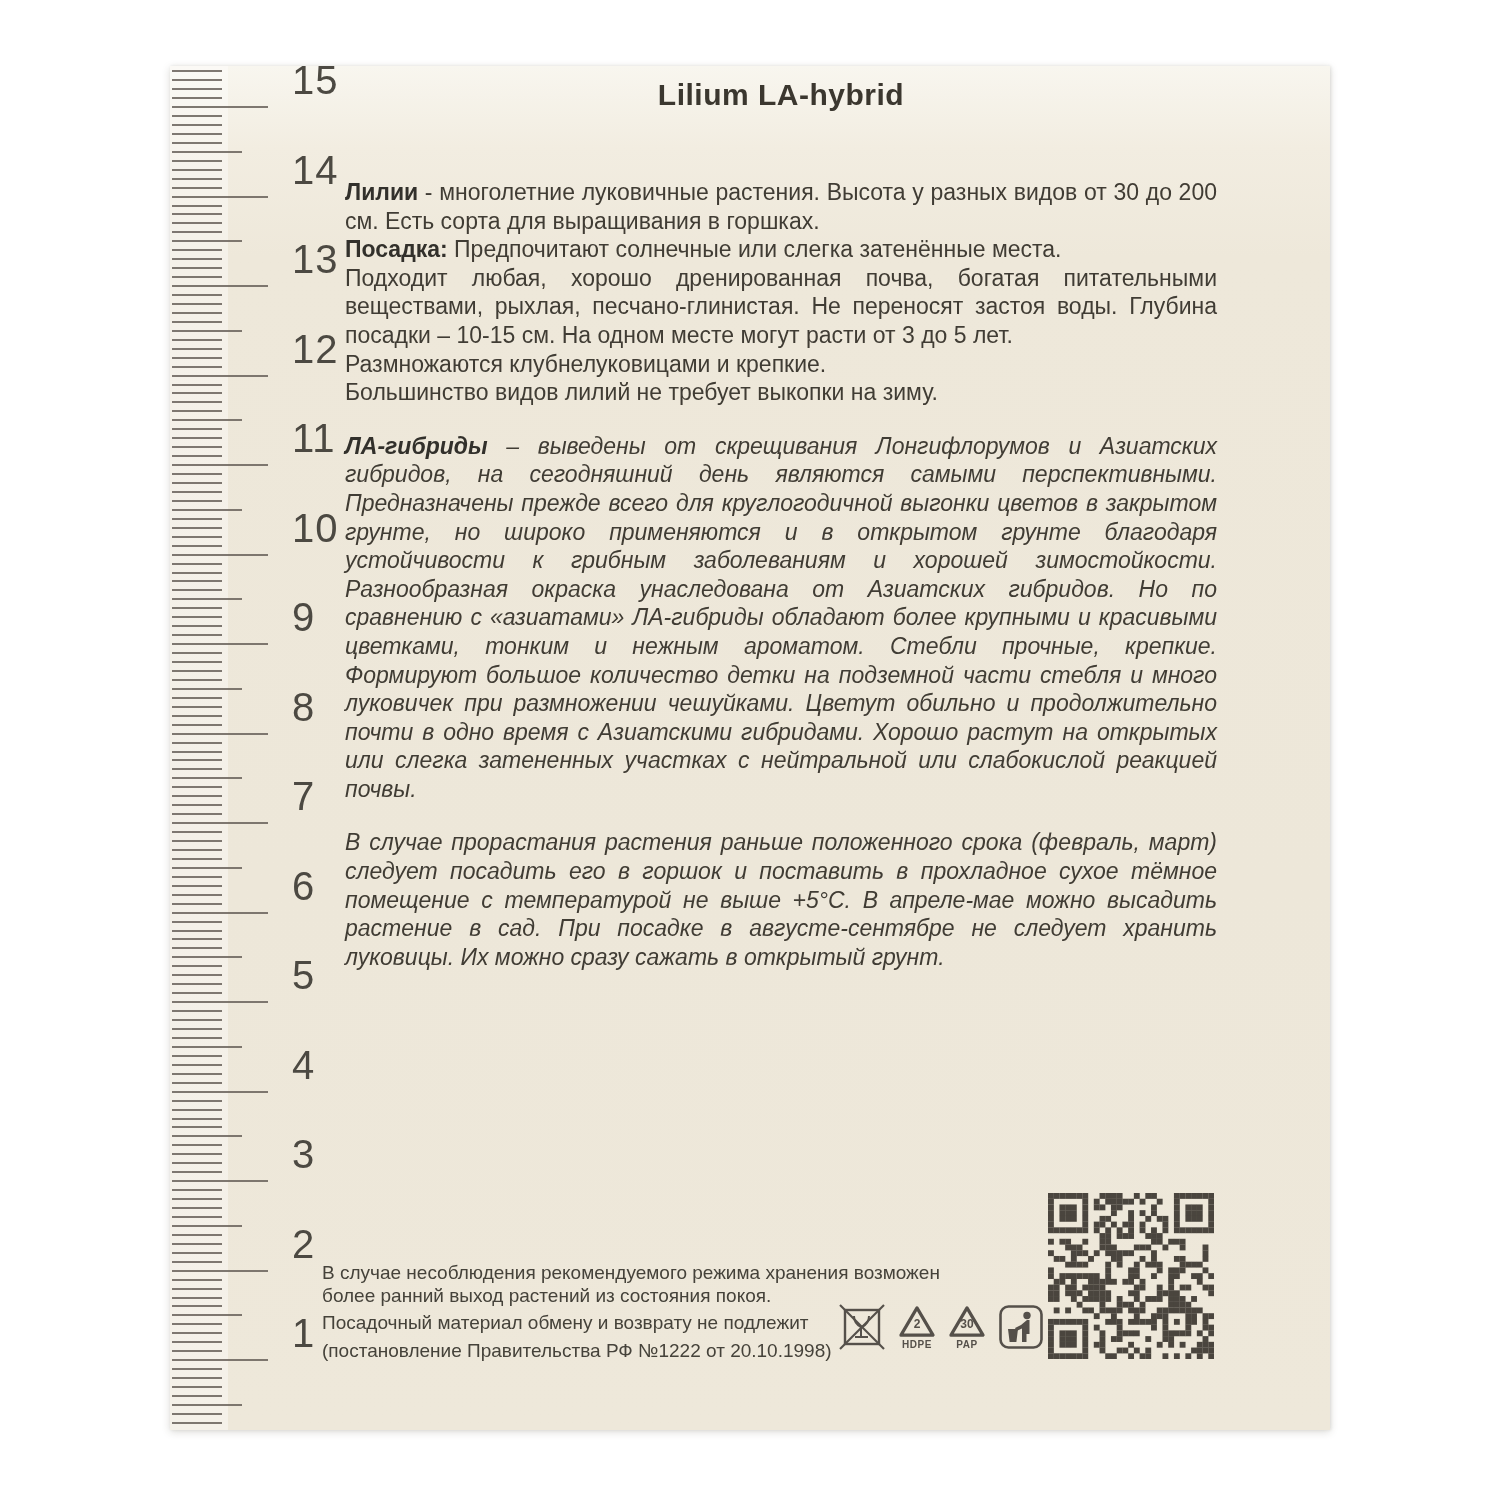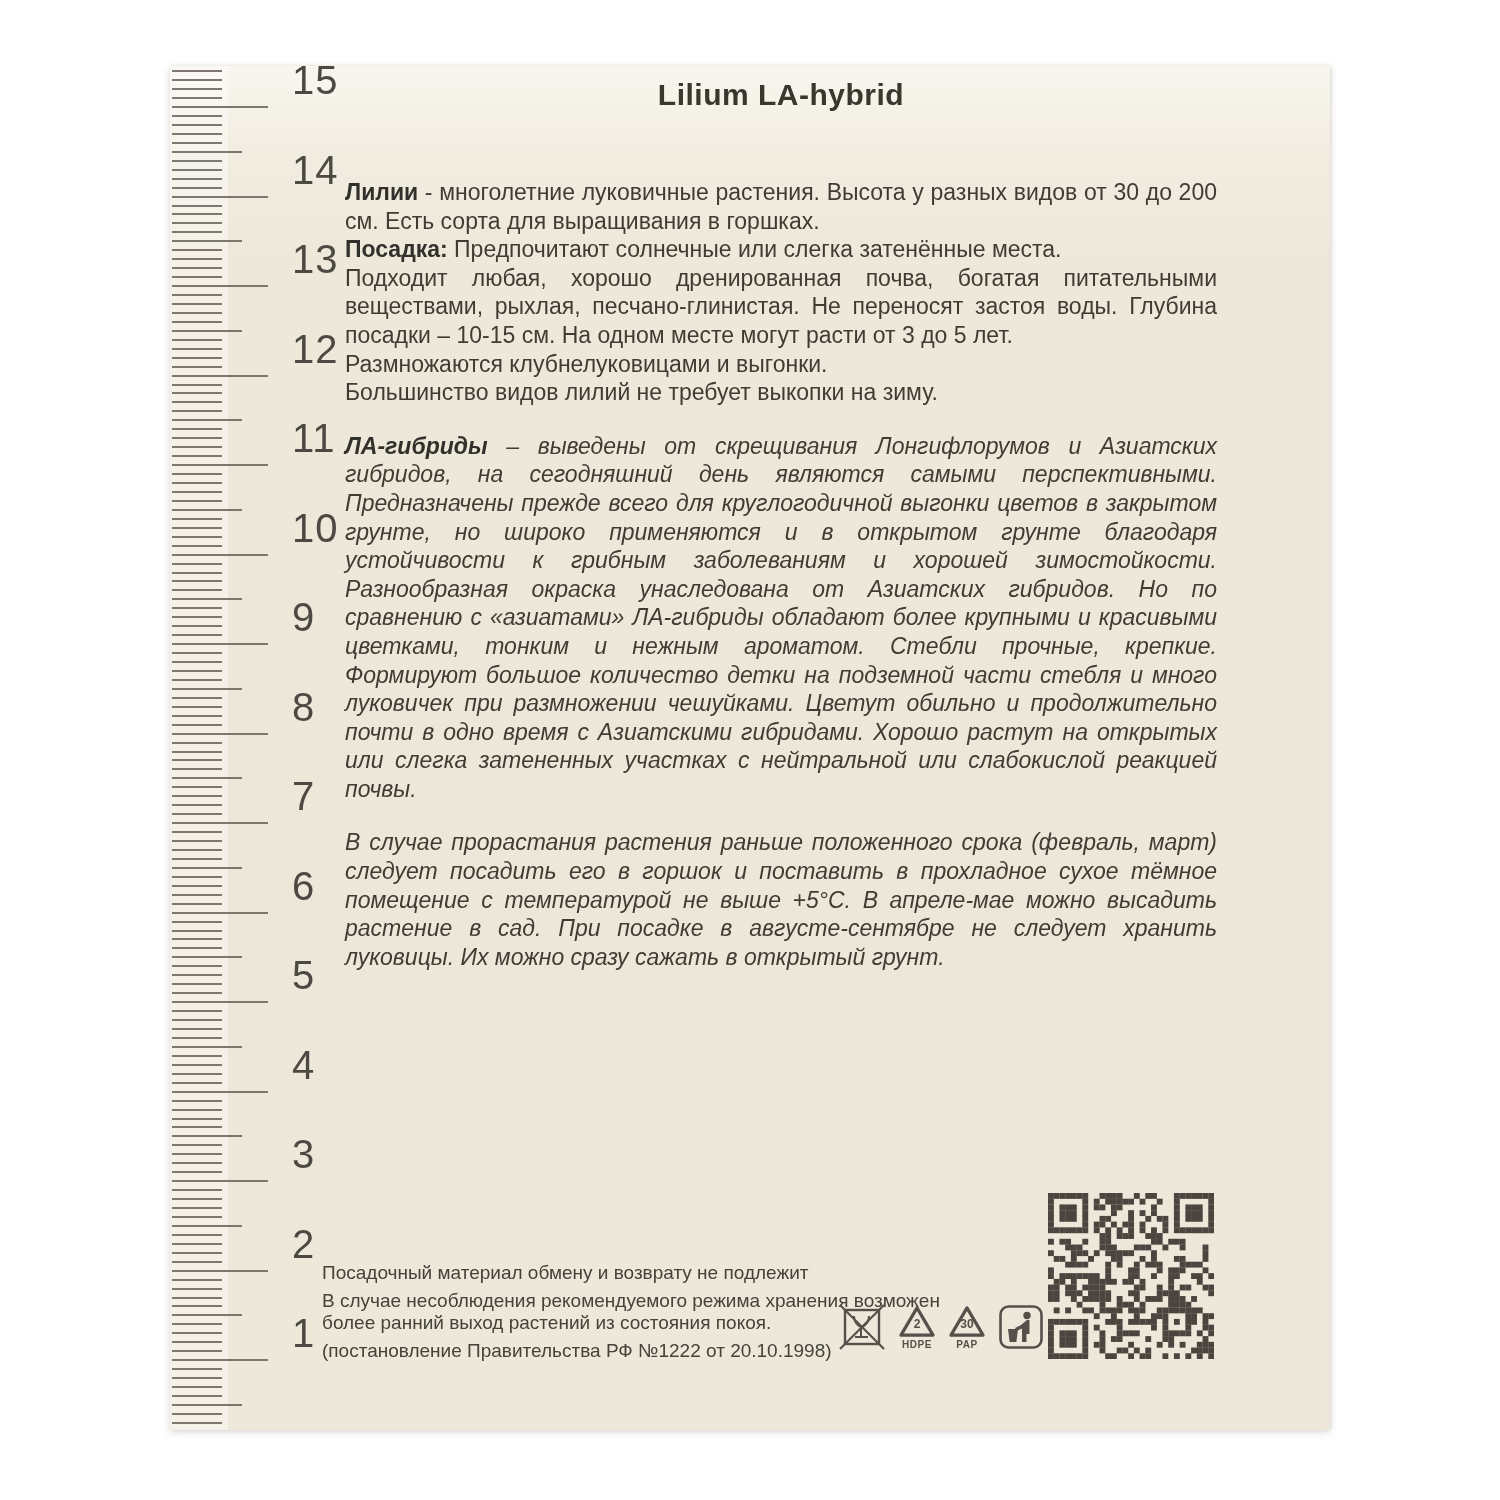--- a/index.html
+++ b/index.html
@@ -235,29 +235,29 @@
     </div>
 
   <div class="header">
     <div class="latin-title">Lilium LA-hybrid</div>
   </div>
 
   <div class="body-text" id="body-text">
       <p class="para"><b>Лилии</b> - многолетние луковичные растения. Высота у разных видов от 30 до 200 см. Есть сорта для выращивания в горшках.</p>
       <p class="para"><b>Посадка:</b> Предпочитают солнечные или слегка затенённые места.</p>
       <p class="para">Подходит любая, хорошо дренированная почва, богатая питательными веществами, рыхлая, песчано-глинистая. Не переносят застоя воды. Глубина посадки – 10-15 см. На одном месте могут расти от 3 до 5 лет.</p>
-      <p class="para">Размножаются клубнелуковицами и выгонки.</p>
+      <p class="para">Размножаются клубнелуковицами и крепкие.</p>
       <p class="para">Большинство видов лилий не требует выкопки на зиму.</p>
       <p class="para gap"><b>ЛА-гибриды</b> – выведены от скрещивания Лонгифлорумов и Азиатских гибридов, на сегодняшний день являются самыми перспективными. Предназначены прежде всего для круглогодичной выгонки цветов в закрытом грунте, но широко применяются и в открытом грунте благодаря устойчивости к грибным заболеваниям и хорошей зимостойкости. Разнообразная окраска унаследована от Азиатских гибридов. Но по сравнению с «азиатами» ЛА-гибриды обладают более крупными и красивыми цветками, тонким и нежным ароматом. Стебли прочные, крепкие. Формируют большое количество детки на подземной части стебля и много луковичек при размножении чешуйками. Цветут обильно и продолжительно почти в одно время с Азиатскими гибридами. Хорошо растут на открытых или слегка затененных участках с нейтральной или слабокислой реакцией почвы.</p>
       <p class="para gap">В случае прорастания растения раньше положенного срока (февраль, март) следует посадить его в горшок и поставить в прохладное сухое тёмное помещение с температурой не выше +5°С. В апреле-мае можно высадить растение в сад. При посадке в августе-сентябре не следует хранить луковицы. Их можно сразу сажать в открытый грунт.</p>
     </div>
 
   <div class="footnotes" id="footnotes">
+      <p>В случае несоблюдения рекомендуемого режима хранения возможен более ранний выход растений из состояния покоя.</p>
       <p>Посадочный материал обмену и возврату не подлежит</p>
-      <p>В случае несоблюдения рекомендуемого режима хранения возможен более ранний выход растений из состояния покоя.</p>
       <p>(постановление Правительства РФ №1222 от 20.10.1998)</p>
     </div>
 
   <div class="symbols">
     <div class="sym">
       <svg width="48" height="48" viewBox="0 0 48 48">
         <rect x="7" y="7" width="34" height="34" fill="none" stroke="#55504a" stroke-width="2.4"></rect>
         <line x1="2" y1="2" x2="46" y2="46" stroke="#55504a" stroke-width="2.2"></line>
         <line x1="46" y1="2" x2="2" y2="46" stroke="#55504a" stroke-width="2.2"></line>
         <path d="M16 13c0 7 4 9.5 7 11v9" fill="none" stroke="#55504a" stroke-width="2"></path>

